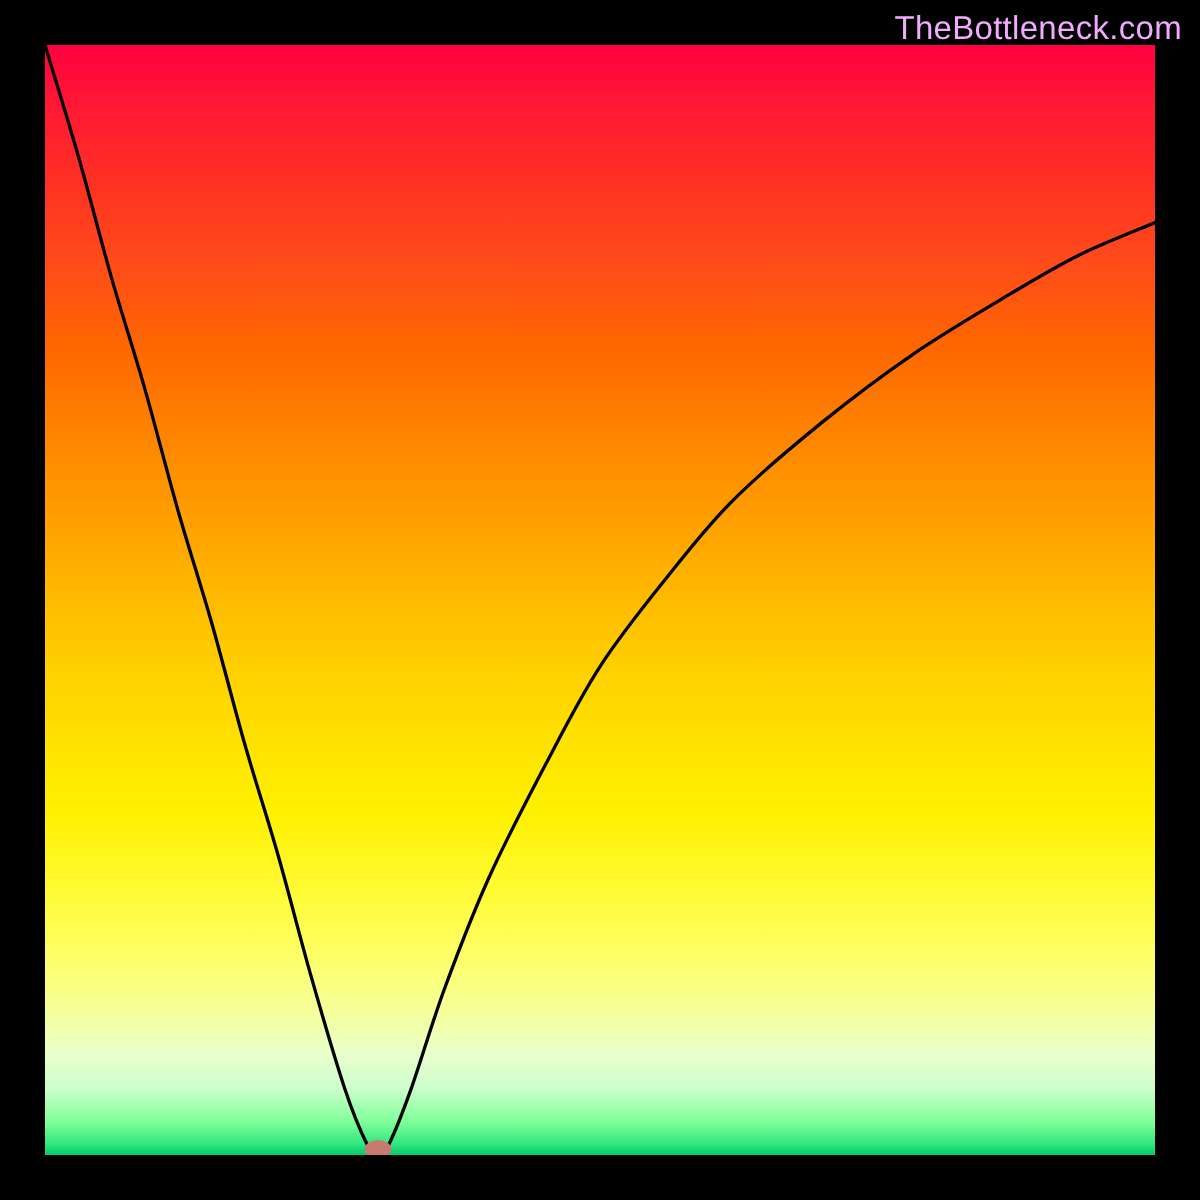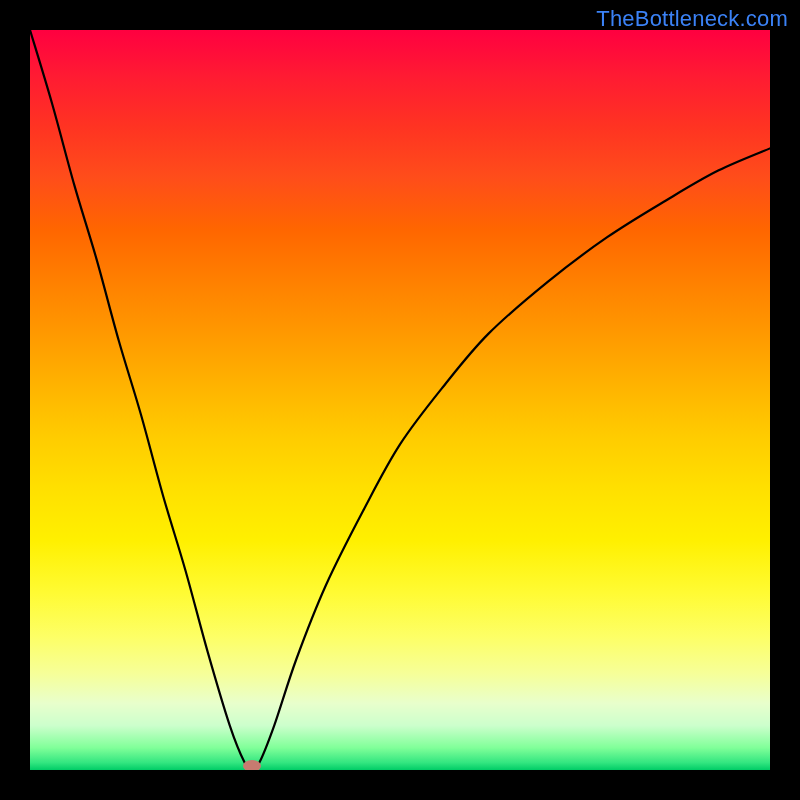--- a/index.html
+++ b/index.html
@@ -43,21 +43,21 @@
       #80ff99 97%,
       #33e680 99%,
       #00cc66 100%
     );
     overflow: hidden;
   }
   .watermark {
     position: absolute;
     top: 6px;
     right: 12px;
-    color: #3b82f6;
+    color: #f0abfc;
     font-size: 22px;
     font-weight: 500;
     letter-spacing: 0.2px;
     user-select: none;
   }
   svg.curve {
     position: absolute;
     left: 0;
     top: 0;
     width: 740px;

